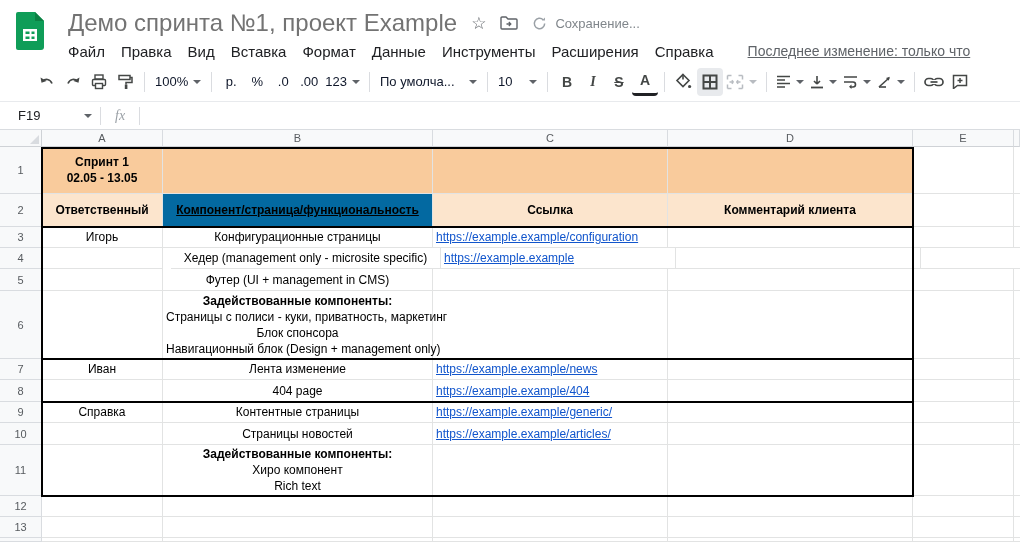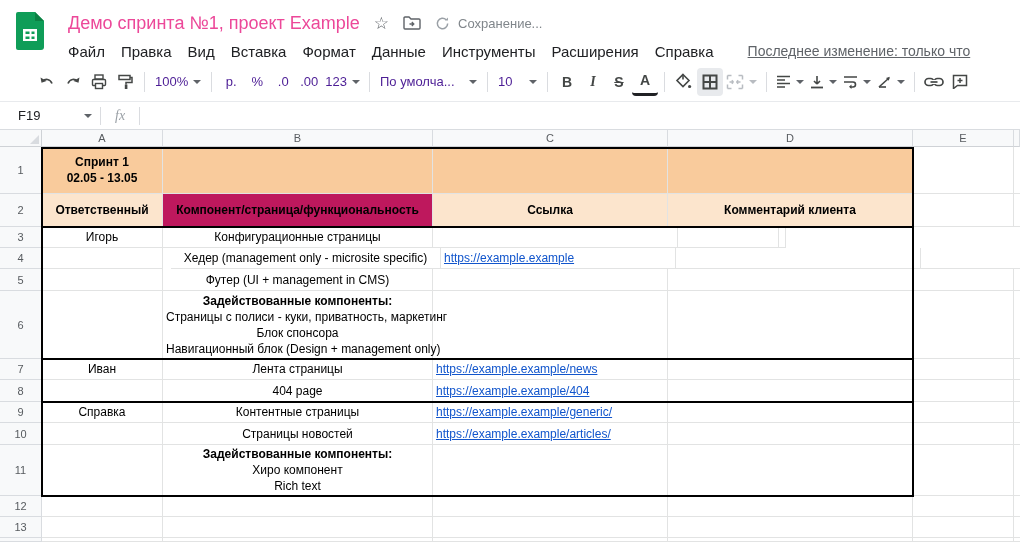--- a/index.html
+++ b/index.html
@@ -5,36 +5,36 @@
   * { box-sizing: border-box; margin: 0; padding: 0; }
   html,body { width:1020px; height:543px; overflow:hidden; }
   body { font-family:"Liberation Sans", sans-serif; background:#fff; color:#202124; }
   #app { position:relative; width:1020px; height:543px; overflow:hidden; background:#fff; }
 
   
   .titlebar { height:62px; display:flex; align-items:flex-start; padding:10px 0 0 16px; }
   .logo { width:28px; height:38px; margin-top:2px; flex:0 0 auto; }
   .tb-right { margin-left:24px; flex:1; }
   .title-row { display:flex; align-items:center; height:26px; }
-  .doc-title { font-size:18px; color:#ec4899; white-space:nowrap; }
+  .doc-title { font-size:24px; color:#737373; white-space:nowrap; }
   .title-ico { margin-left:14px; color:#5f6368; font-size:17px; line-height:1; display:inline-flex; align-items:center; }
   .saving { margin-left:8px; color:#80868b; font-size:13px; }
   .menu-row { display:flex; align-items:center; height:26px; margin-top:2px; }
   .menu-item { font-size:15px; color:#202124; padding:2px 8px; border-radius:4px; cursor:default; white-space:nowrap; }
   .menu-item:first-child { padding-left:0; }
   .last-edit { margin-left:26px; font-size:14px; color:#5f6368; text-decoration:underline; white-space:nowrap; }
 
   
   .toolbar { height:40px; display:flex; align-items:center; padding-left:34px; border-bottom:1px solid #e8eaed; overflow:hidden; }
   .tbtn { display:inline-flex; align-items:center; justify-content:center; height:28px; min-width:26px; padding:0 3px; border-radius:4px; color:#444746; font-size:13px; white-space:nowrap; }
   .tbtn svg { display:block; }
   .tdiv { width:1px; height:20px; background:#dadce0; margin:0 6px; flex:0 0 auto; }
   .caret { width:0; height:0; border-left:4px solid transparent; border-right:4px solid transparent; border-top:4px solid #5f6368; margin-left:5px; }
   .caret.dis { border-top-color:#b8bcc1; }
-  .tlabel { font-size:13px; color:#4c1d95; }
+  .tlabel { font-size:13px; color:#0f172a; }
   .fmt-letter { font-size:14px; color:#444746; font-weight:bold; }
   .italic-l { font-style:italic; font-weight:bold; font-family:"Liberation Serif", serif; }
   .strike-l { text-decoration:line-through; font-weight:bold; }
   .color-a { font-weight:bold; border-bottom:3px solid #202124; line-height:14px; }
   .active-bg { background:#e8eaed; }
   .disabled { opacity:1; }
   .zoom-box,.font-box,.size-box { display:inline-flex; align-items:center; padding:0 4px; height:26px; border-radius:4px; }
   .font-box .tlabel { width:84px; }
   .size-box .tlabel { width:26px; }
 
@@ -272,39 +272,42 @@
           <div class="cell" style="width: 235px; background: rgb(249, 203, 156);"></div>
           <div class="cell" style="width: 245px; background: rgb(249, 203, 156);"></div>
           <div class="cell" style="width: 101px;"></div>
           <div class="cell" style="width: 6px;"></div>
         </div>
         <div class="grow" style="height: 33px;">
           <div class="rownum">2</div>
           <div class="cell" style="width: 121px; background: rgb(252, 229, 205);">
             <div class="txt b">Ответственный</div>
           </div>
-          <div class="cell" style="width: 270px; background: #be185d;">
+          <div class="cell" style="width: 270px; background: #0369a1; text-decoration: underline;">
             <div class="txt b">Компонент/страница/функциональность</div>
           </div>
           <div class="cell" style="width: 235px; background: rgb(252, 229, 205);">
             <div class="txt b">Ссылка</div>
           </div>
           <div class="cell" style="width: 245px; background: rgb(252, 229, 205);">
             <div class="txt b">Комментарий клиента</div>
           </div>
           <div class="cell" style="width: 101px;"></div>
           <div class="cell" style="width: 6px;"></div>
         </div>
         <div class="grow" style="height: 21px;">
           <div class="rownum">3</div>
           <div class="cell" style="width: 121px;">
             <div class="txt">Игорь</div>
           </div>
           <div class="cell" style="width: 270px;">
             <div class="txt">Конфигурационные страницы</div>
+          </div>
+          <div class="cell" style="width: 235px;">
+            <a class="cell-link">https://example.example/configuration</a>
           </div>
           <div class="cell" style="width: 245px;"></div>
           <div class="cell" style="width: 101px;"></div>
           <div class="cell" style="width: 6px;"></div>
         </div>
         <div class="grow" style="height: 21px;">
           <div class="rownum">4</div>
           <div class="cell" style="width: 121px;"></div>
           <div class="cell clip" style="width: 270px; margin-left: 8px;">
             <div class="txt">Хедер (management only - microsite specific)</div>
@@ -340,21 +343,21 @@
           <div class="cell" style="width: 245px;"></div>
           <div class="cell" style="width: 101px;"></div>
           <div class="cell" style="width: 6px;"></div>
         </div>
         <div class="grow" style="height: 21px;">
           <div class="rownum">7</div>
           <div class="cell" style="width: 121px;">
             <div class="txt">Иван</div>
           </div>
           <div class="cell" style="width: 270px;">
-            <div class="txt">Лента страницы</div>
+            <div class="txt">Лента изменение</div>
           </div>
           <div class="cell" style="width: 235px;">
             <a class="cell-link">https://example.example/news</a>
           </div>
           <div class="cell" style="width: 245px;"></div>
           <div class="cell" style="width: 101px;"></div>
           <div class="cell" style="width: 6px;"></div>
         </div>
         <div class="grow" style="height: 22px;">
           <div class="rownum">8</div>

